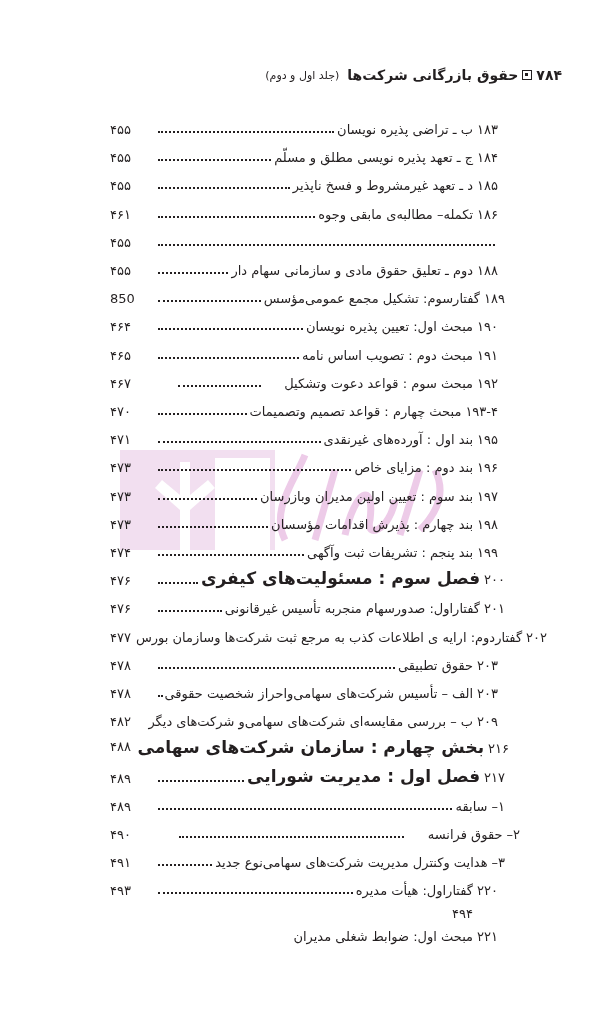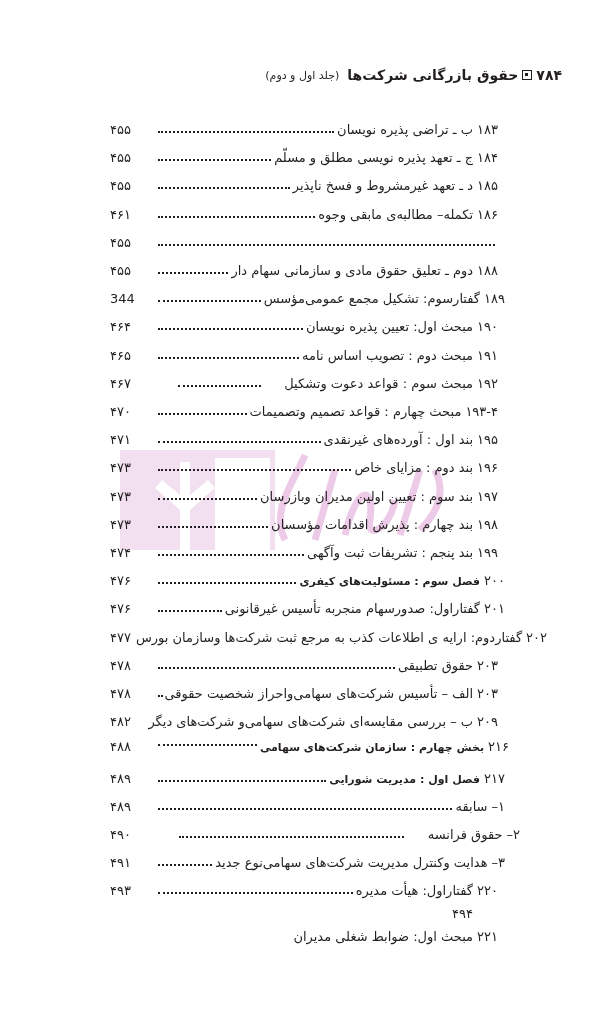--- a/index.html
+++ b/index.html
@@ -29,21 +29,21 @@
   .row .page {
     width:46px; text-align:left; font-size:13px; white-space:nowrap; padding-bottom:1px;
   }
   .row .dots {
     flex:1; border-bottom:2px dotted #231f20; margin-bottom:5px; margin-left:2px; margin-right:3px;
   }
   .row .title {
     direction:rtl; font-size:13px; white-space:nowrap; padding-bottom:1px;
   }
   .row .title .num { margin-left:4px; }
-  .row.bold .title .txt { font-weight:bold; font-size:11px; }
+  .row.bold .title .txt { font-weight:bold; font-size:17px; }
 </style>
 </head>
 <body>
 
 <div class="header">
   <span>۷۸۴</span>
   <span class="boxicon"></span>
   <span>حقوق بازرگانی شرکت‌ها</span>
   <span class="sub">(جلد اول و دوم)</span>
 </div>
@@ -85,21 +85,21 @@
     <div class="row" style="top: 228.8px; right: 42px;">
       <span class="page">۴۵۵</span>
       <span class="dots"></span>
     </div>
     <div class="row" style="top: 257px; right: 42px;">
       <span class="page">۴۵۵</span>
       <span class="dots"></span>
       <span class="title"><span class="num">۱۸۸</span><span class="txt">دوم ـ تعلیق حقوق مادی و سازمانی سهام دار</span></span>
     </div>
     <div class="row" style="top: 285.2px; right: 35px;">
-      <span class="page">344</span>
+      <span class="page">850</span>
       <span class="dots"></span>
       <span class="title"><span class="num">۱۸۹</span><span class="txt">گفتارسوم: تشکیل مجمع عمومی‌مؤسس</span></span>
     </div>
     <div class="row" style="top: 313.4px; right: 42px;">
       <span class="page">۴۶۴</span>
       <span class="dots"></span>
       <span class="title"><span class="num">۱۹۰</span><span class="txt">مبحث اول: تعیین پذیره نویسان</span></span>
     </div>
     <div class="row" style="top: 341.6px; right: 42px;">
       <span class="page">۴۶۵</span>

